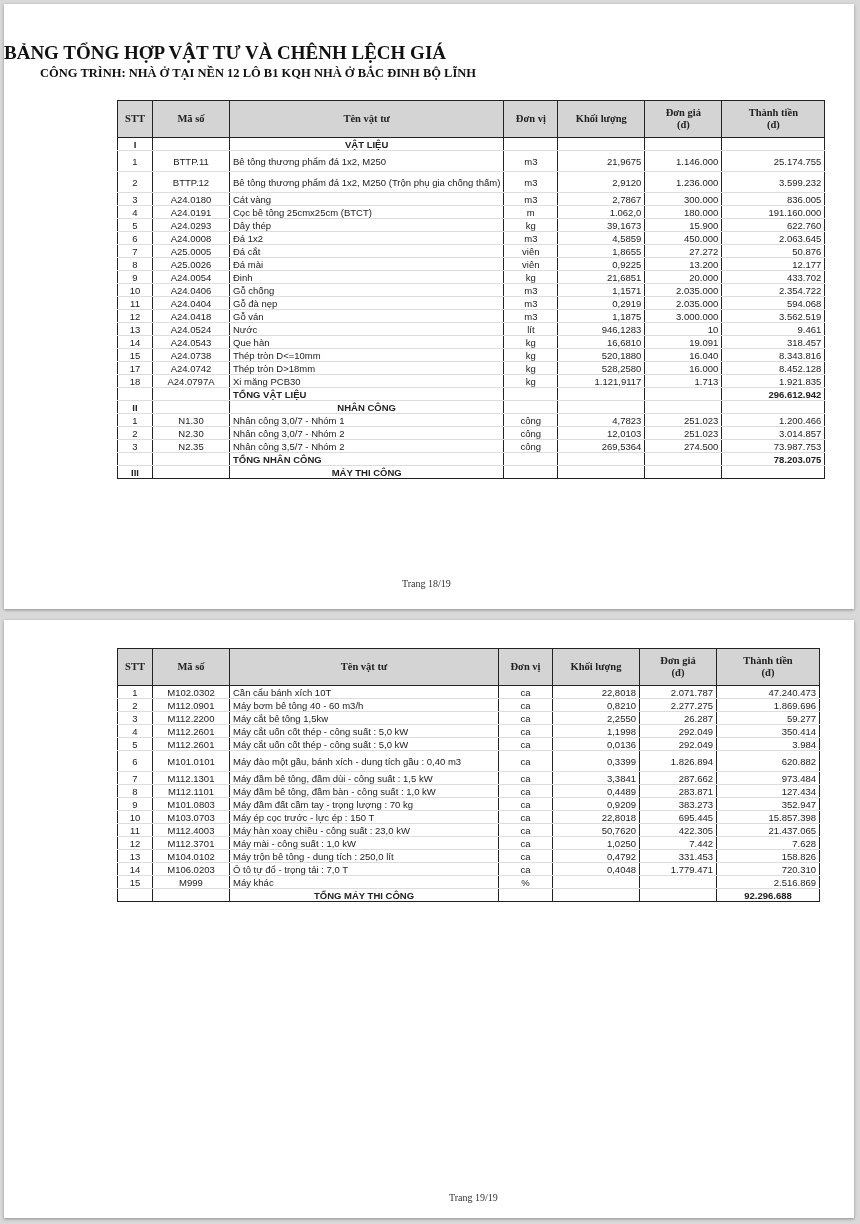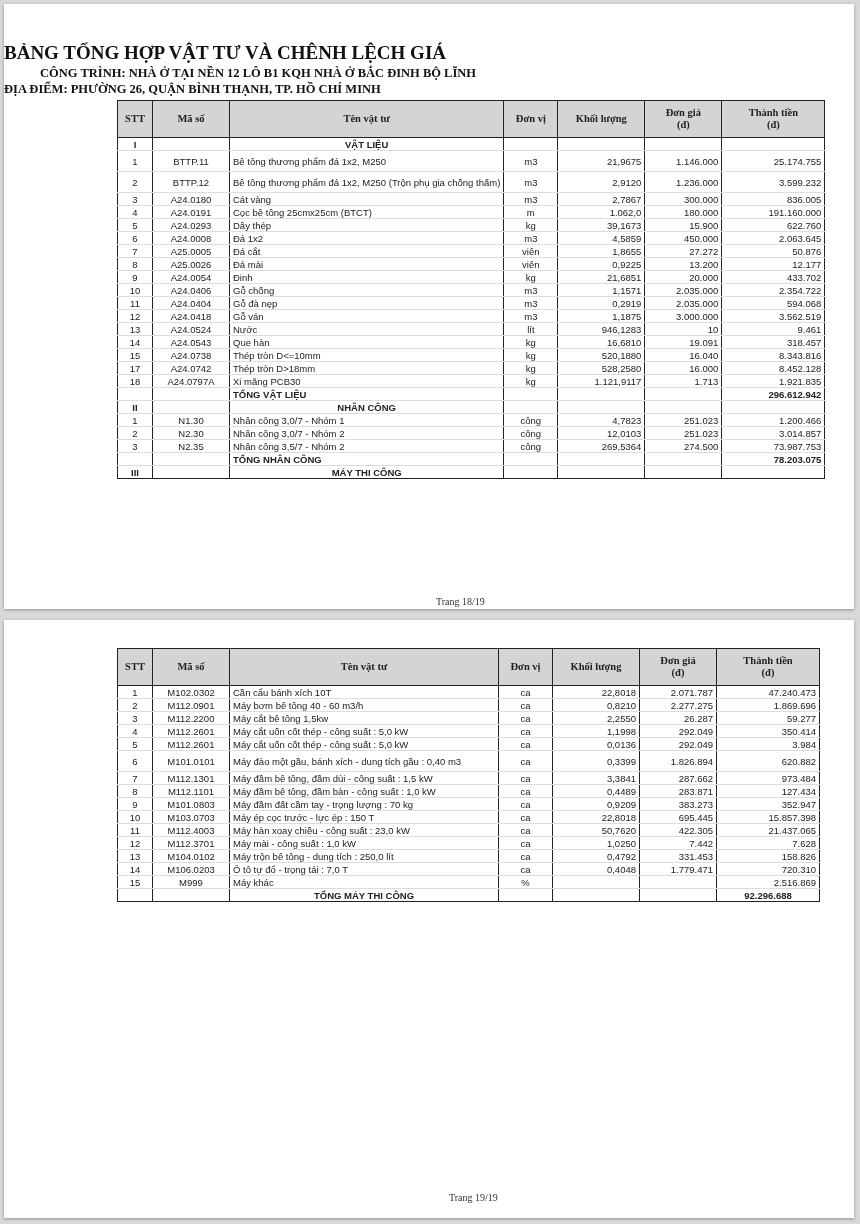--- a/index.html
+++ b/index.html
@@ -23,21 +23,20 @@
   .b{font-weight:bold;}
   .hd{font-weight:bold;text-align:center;}
   .footer{position:absolute;font-family:"Liberation Serif",serif;font-size:10px;color:#333;}
 </style>
 </head>
 <body>
 
 <div class="page" id="p1">
   <div class="title t1">BẢNG TỔNG HỢP VẬT TƯ VÀ CHÊNH LỆCH GIÁ</div>
   <div class="title t2">CÔNG TRÌNH: NHÀ Ở TẠI NỀN 12 LÔ B1 KQH NHÀ Ở BẮC ĐINH BỘ LĨNH</div>
-  <div class="title t3">ĐỊA ĐIỂM: PHƯỜNG 26, QUẬN BÌNH THẠNH, TP. HỒ CHÍ MINH</div>
 
   <table id="tbl1" style="top:96px;">
     <colgroup>
       <col style="width:35px">
         <col style="width:77px">
         <col style="width:269px">
         <col style="width:54px">
         <col style="width:87px">
         <col style="width:77px">
         <col style="width:103px">
@@ -275,21 +274,21 @@
           <td></td>
           <td class="hd">MÁY THI CÔNG</td>
           <td></td>
           <td></td>
           <td></td>
           <td></td>
         </tr>
       </tbody>
   </table>
 
-  <div class="footer" style="left:398px;top:592px;margin-left:34px;">Trang 18/19</div>
+  <div class="footer" style="left:398px;top:574px;">Trang 18/19</div>
 </div>
 
 <div class="page" id="p2">
   <table id="tbl2" style="top:28px;">
     <colgroup>
       <col style="width:35px">
         <col style="width:77px">
         <col style="width:269px">
         <col style="width:54px">
         <col style="width:87px">

